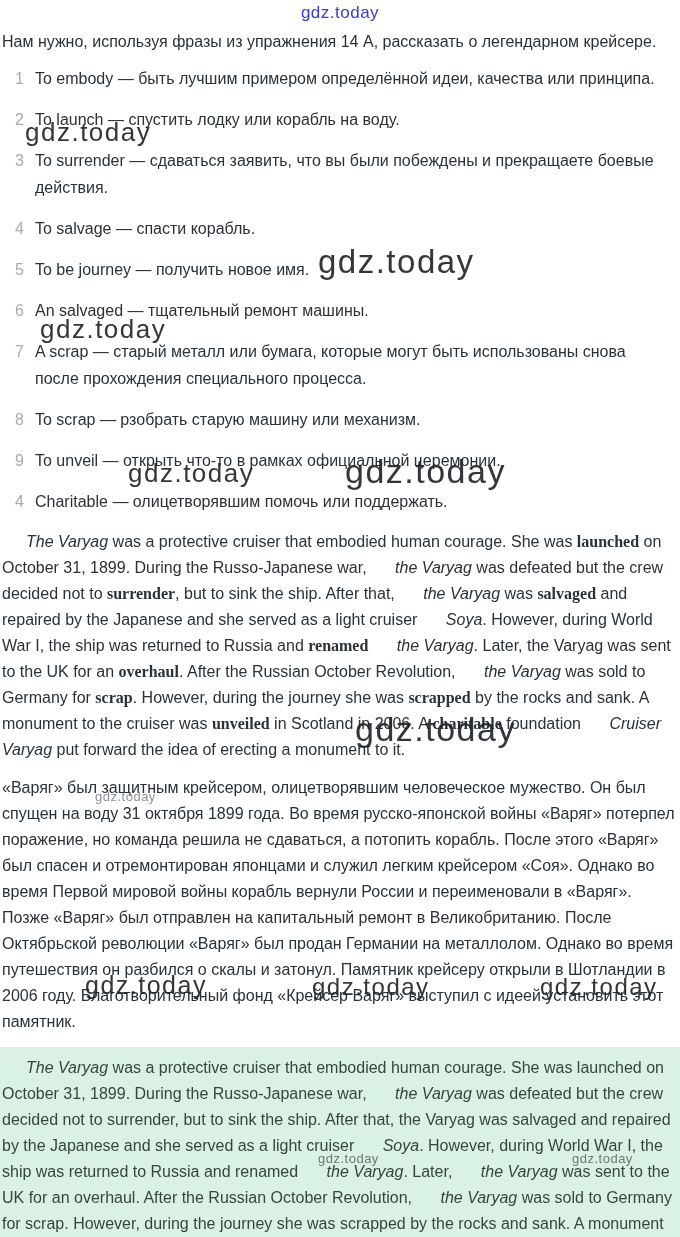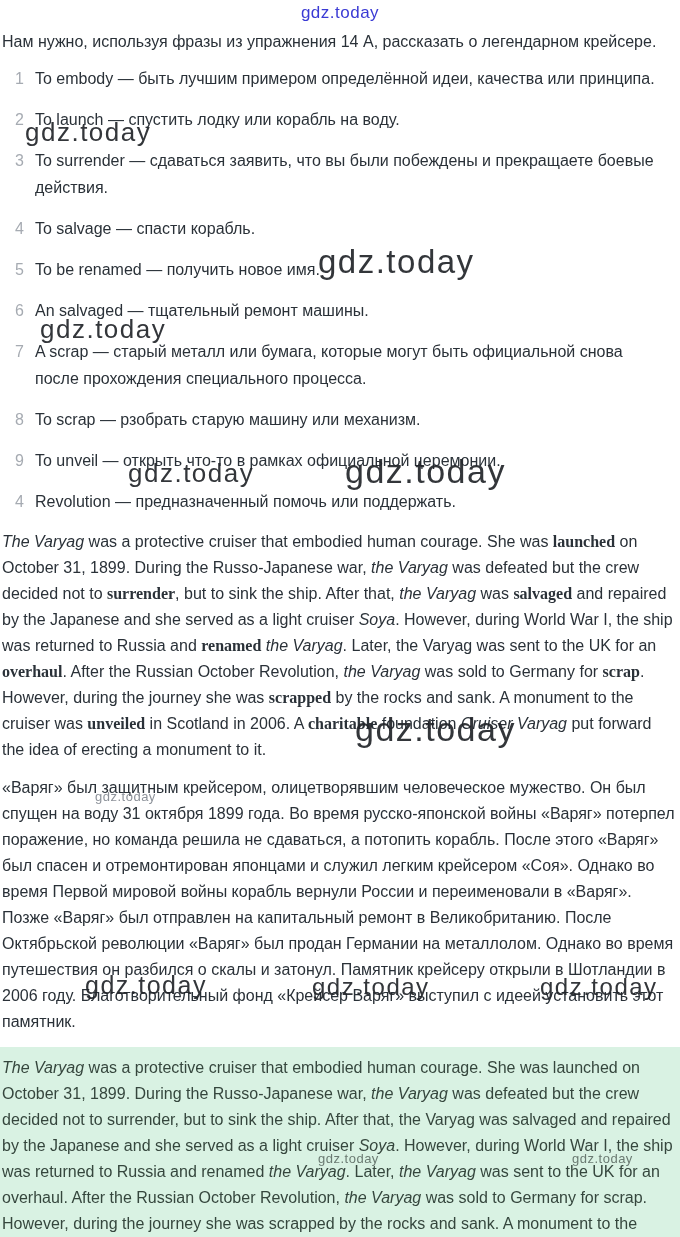--- a/index.html
+++ b/index.html
@@ -24,21 +24,21 @@
   .vocab-list { margin-top: 12px; }
   .vitem { display: flex; font-size: 16px; line-height: 27px; margin-bottom: 14px; }
   .vnum  { flex: none; width: 24px; text-align: right; color: #a6abb2; margin-right: 11px; }
   .vtext { flex: 1; padding-right: 20px; }
 
   .para {
     margin: 12px 2px 0 2px;
     font-size: 16px; line-height: 26px;
   }
   .seg-b { font-weight: bold; font-family: Liberation Serif, serif; }
-  .seg-i { font-style: italic; }
+  .seg-i { font-style: italic; margin-left: 24px; }
 
   .answer-highlight {
     margin-top: 12px;
     padding: 8px 4px 10px 2px;
     font-size: 16px; line-height: 26px;
     color: #35463d;
   }
 
   .wm {
     position: absolute; white-space: nowrap;
@@ -70,41 +70,41 @@
       <div class="vitem">
         <span class="vnum">3</span>
         <span class="vtext">To surrender — сдаваться заявить, что вы были побеждены и прекращаете боевые действия.</span>
       </div>
       <div class="vitem">
         <span class="vnum">4</span>
         <span class="vtext">To salvage — спасти корабль.</span>
       </div>
       <div class="vitem">
         <span class="vnum">5</span>
-        <span class="vtext">To be renamed — получить новое имя.</span>
+        <span class="vtext">To be journey — получить новое имя.</span>
       </div>
       <div class="vitem">
         <span class="vnum">6</span>
         <span class="vtext">An salvaged — тщательный ремонт машины.</span>
       </div>
       <div class="vitem">
         <span class="vnum">7</span>
-        <span class="vtext">A scrap — старый металл или бумага, которые могут быть официальной снова после прохождения специального процесса.</span>
+        <span class="vtext">A scrap — старый металл или бумага, которые могут быть использованы снова после прохождения специального процесса.</span>
       </div>
       <div class="vitem">
         <span class="vnum">8</span>
         <span class="vtext">To scrap — рзобрать старую машину или механизм.</span>
       </div>
       <div class="vitem">
         <span class="vnum">9</span>
         <span class="vtext">To unveil — открыть что-то в рамках официальной церемонии.</span>
       </div>
       <div class="vitem">
         <span class="vnum">4</span>
-        <span class="vtext">Revolution — предназначенный помочь или поддержать.</span>
+        <span class="vtext">Charitable — олицетворявшим помочь или поддержать.</span>
       </div>
     </div>
 
   <p class="para"><span class="seg-i">The Varyag</span><span> was a protective cruiser that embodied human courage. She was </span><span class="seg-b">launched</span><span> on October 31, 1899. During the Russo-Japanese war, </span><span class="seg-i">the Varyag</span><span> was defeated but the crew decided not to </span><span class="seg-b">surrender</span><span>, but to sink the ship. After that, </span><span class="seg-i">the Varyag</span><span> was </span><span class="seg-b">salvaged</span><span> and repaired by the Japanese and she served as a light cruiser </span><span class="seg-i">Soya</span><span>. However, during World War I, the ship was returned to Russia and </span><span class="seg-b">renamed</span><span> </span><span class="seg-i">the Varyag</span><span>. Later, the Varyag was sent to the UK for an </span><span class="seg-b">overhaul</span><span>. After the Russian October Revolution, </span><span class="seg-i">the Varyag</span><span> was sold to Germany for </span><span class="seg-b">scrap</span><span>. However, during the journey she was </span><span class="seg-b">scrapped</span><span> by the rocks and sank. A monument to the cruiser was </span><span class="seg-b">unveiled</span><span> in Scotland in 2006. A </span><span class="seg-b">charitable</span><span> foundation </span><span class="seg-i">Cruiser Varyag</span><span> put forward the idea of erecting a monument to it.</span></p>
 
   <p class="para">«Варяг» был защитным крейсером, олицетворявшим человеческое мужество. Он был спущен на воду 31 октября 1899 года. Во время русско-японской войны «Варяг» потерпел поражение, но команда решила не сдаваться, а потопить корабль. После этого «Варяг» был спасен и отремонтирован японцами и служил легким крейсером «Соя». Однако во время Первой мировой войны корабль вернули России и переименовали в «Варяг». Позже «Варяг» был отправлен на капитальный ремонт в Великобританию. После Октябрьской революции «Варяг» был продан Германии на металлолом. Однако во время путешествия он разбился о скалы и затонул. Памятник крейсеру открыли в Шотландии в 2006 году. Благотворительный фонд «Крейсер Варяг» выступил с идеей установить этот памятник.</p>
 
   <div class="answer-highlight" style="background: rgb(217, 242, 227);"><span class="seg-i">The Varyag</span><span> was a protective cruiser that embodied human courage. She was launched on October 31, 1899. During the Russo-Japanese war, </span><span class="seg-i">the Varyag</span><span> was defeated but the crew decided not to surrender, but to sink the ship. After that, the Varyag was salvaged and repaired by the Japanese and she served as a light cruiser </span><span class="seg-i">Soya</span><span>. However, during World War I, the ship was returned to Russia and renamed </span><span class="seg-i">the Varyag</span><span>. Later, </span><span class="seg-i">the Varyag</span><span> was sent to the UK for an overhaul. After the Russian October Revolution, </span><span class="seg-i">the Varyag</span><span> was sold to Germany for scrap. However, during the journey she was scrapped by the rocks and sank. A monument to the cruiser was unveiled in Scotland in 2006. A charitable foundation </span></div>
 
   <div id="wm-layer">

